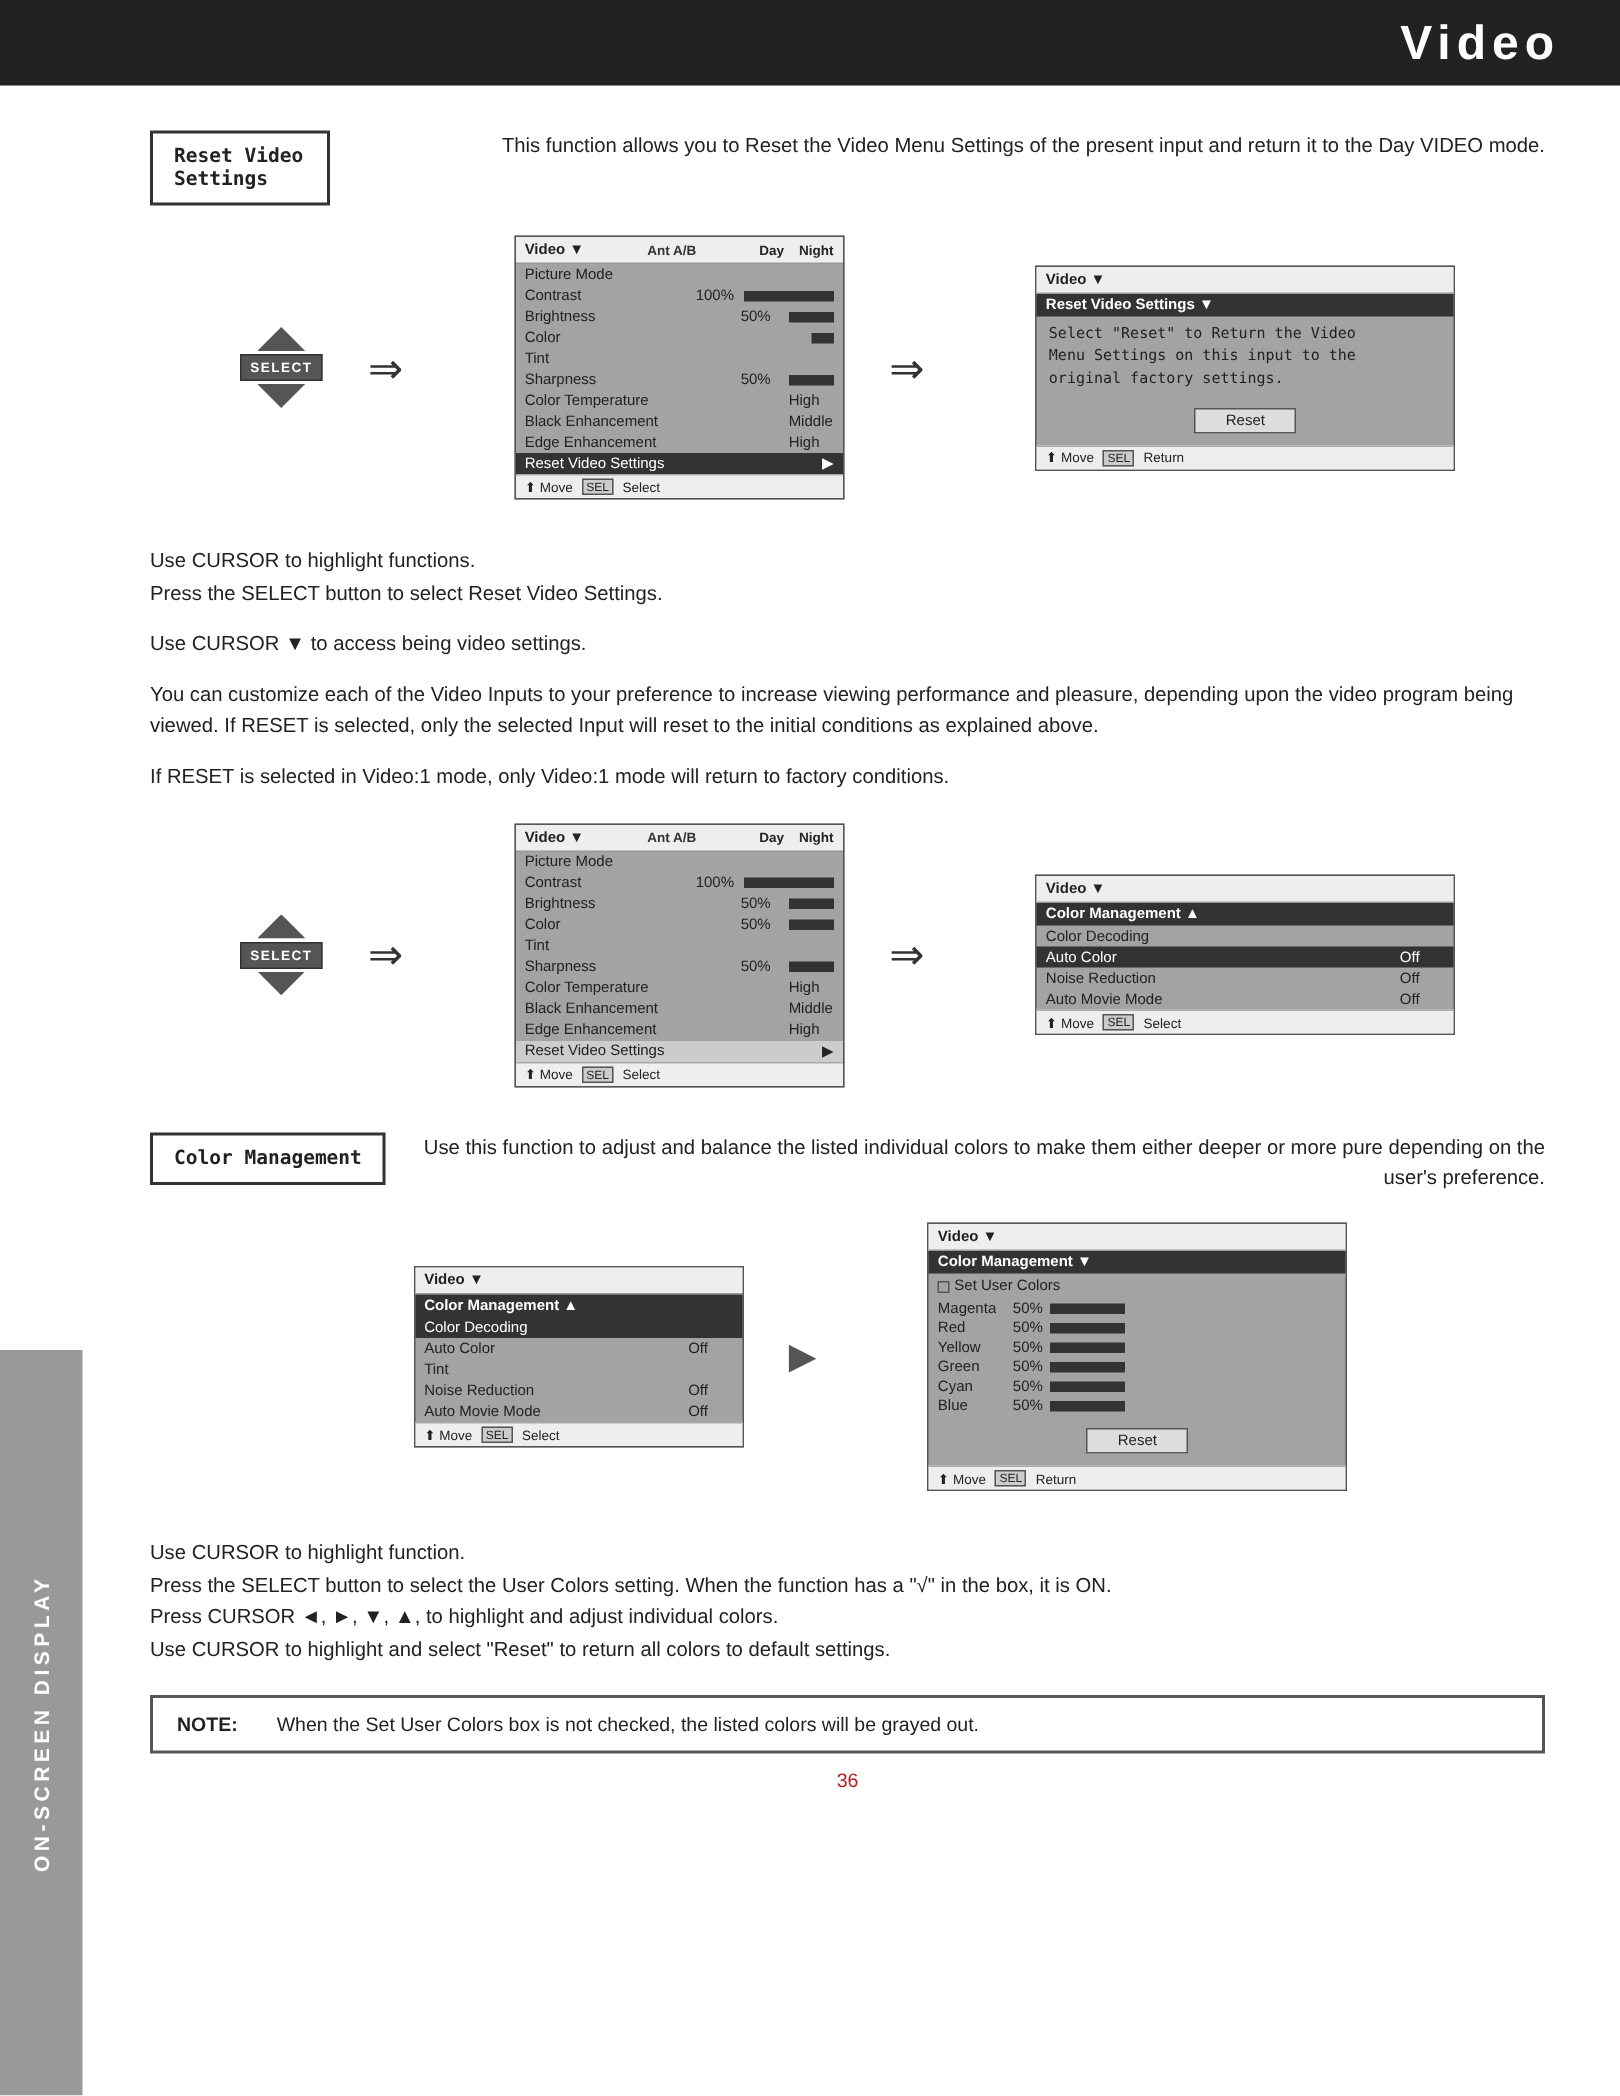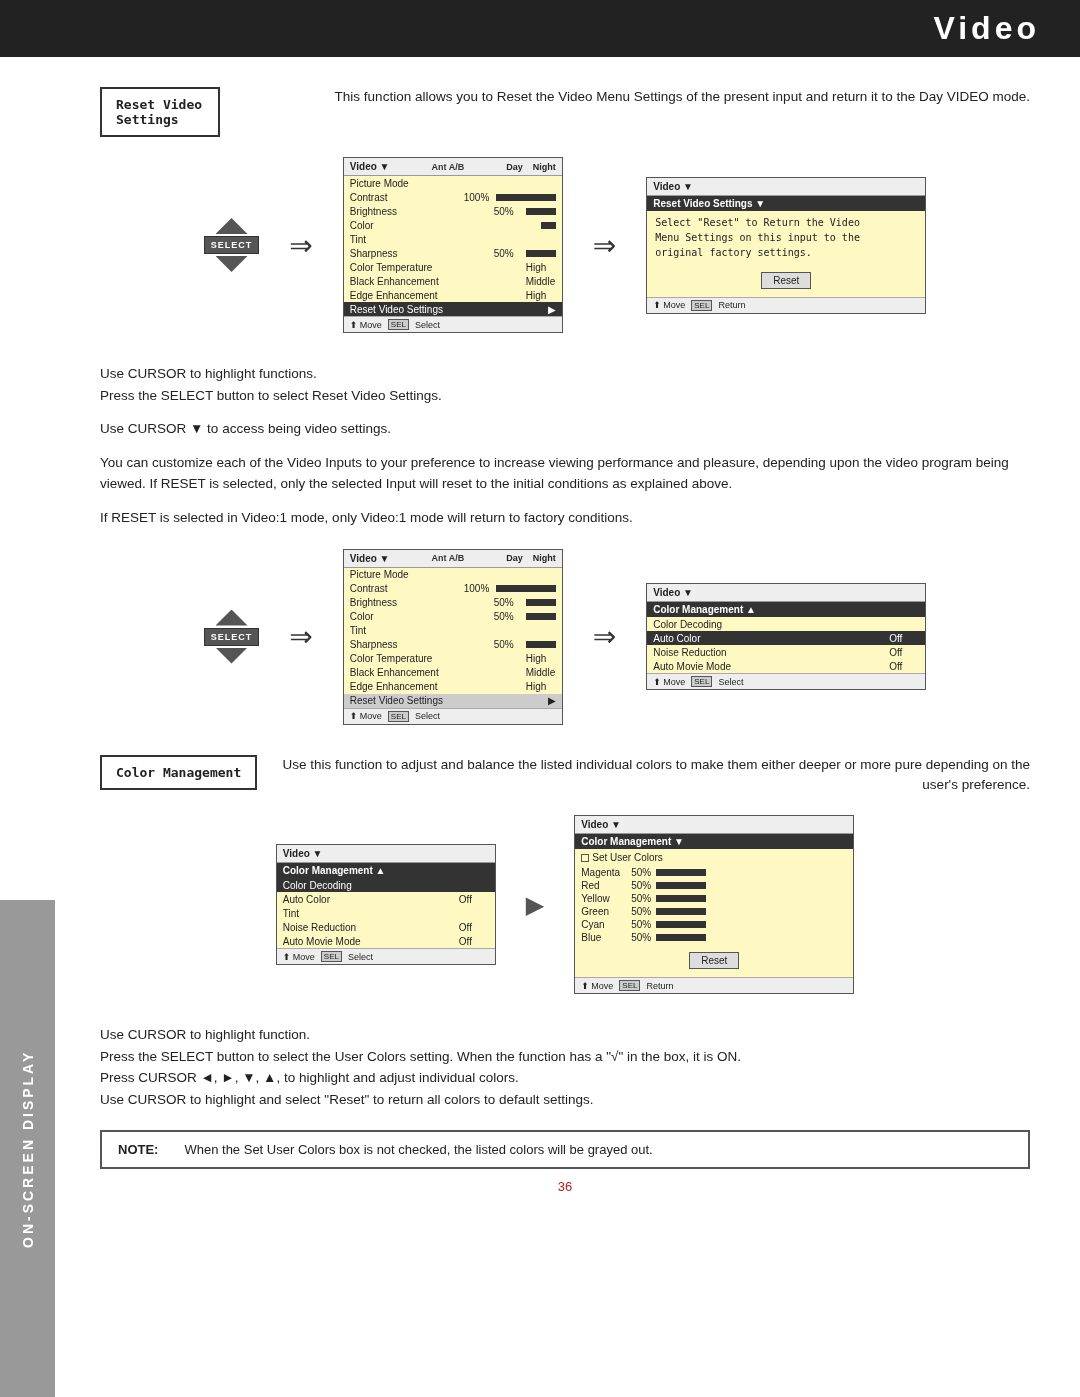--- a/index.html
+++ b/index.html
@@ -95,24 +95,25 @@
 
     
     .arrow-right {
       font-size: 28px;
       color: #333;
     }
 
     
     .osd-screen {
       border: 1.5px solid #555;
-      background: #fef9c3;
+      background: #a3a3a3;
       width: 220px;
       font-size: 10px;
       font-family: Arial, sans-serif;
+      margin-left: 44px;
     }
     .osd-screen.wide {
       width: 280px;
     }
 
     .osd-header {
       display: flex;
       align-items: center;
       justify-content: space-between;
       padding: 3px 6px;
@@ -238,21 +239,21 @@
       line-height: 1.5;
       font-family: monospace;
     }
 
     .osd-reset-btn {
       border: 1.5px solid #555;
       background: #ddd;
       text-align: center;
       padding: 2px 10px;
       margin: 4px auto;
-      width: 50px;
+      width: 68px;
       font-size: 10px;
       display: block;
     }
 
     .osd-move-row {
       display: flex;
       align-items: center;
       padding: 2px 6px;
       font-size: 9px;
       background: #eee;

